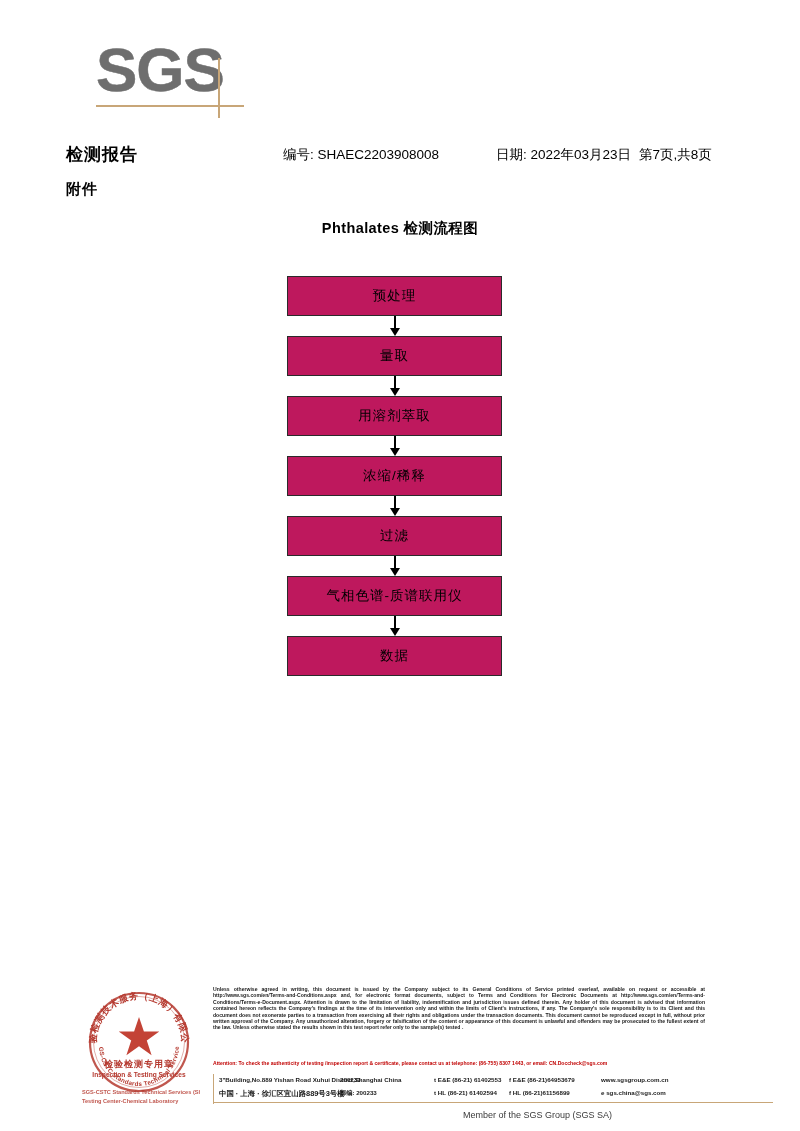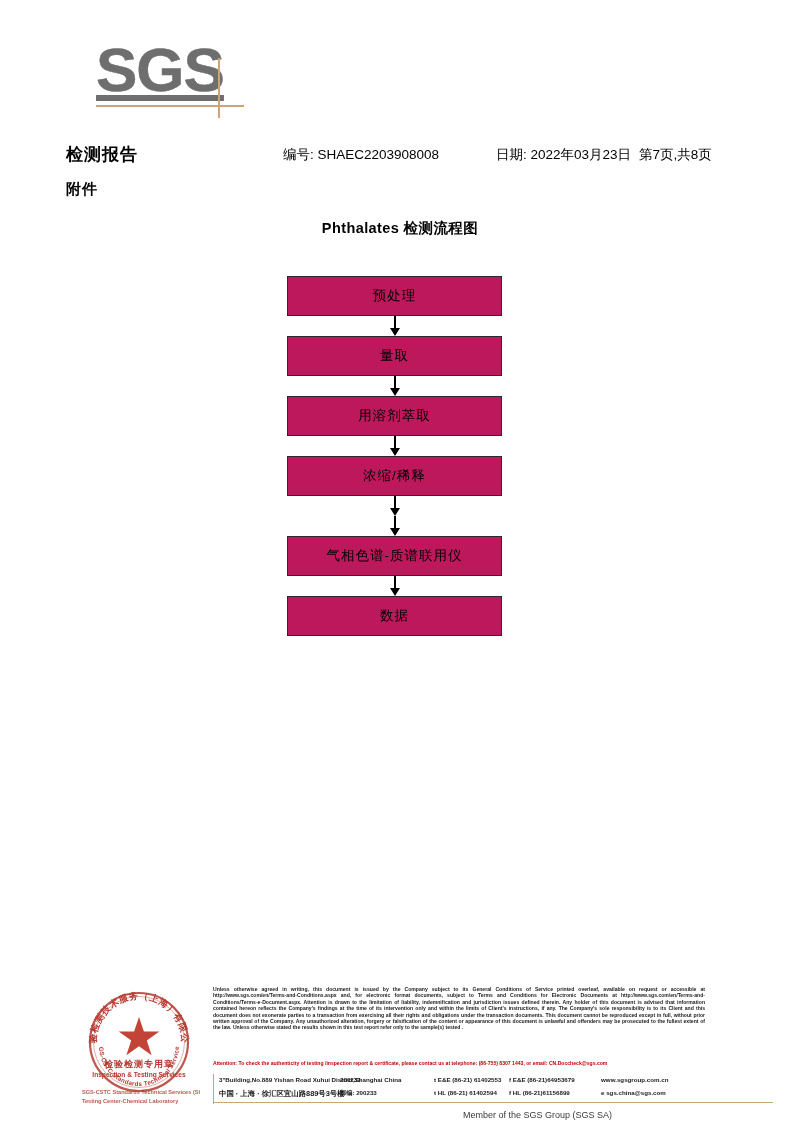--- a/index.html
+++ b/index.html
@@ -24,21 +24,20 @@
     width: 200px;
     height: 80px;
   }
   #logo-text {
     font-family: "Liberation Sans", sans-serif;
     font-weight: bold;
     font-size: 62px;
     letter-spacing: -1px;
     color: #6e6e6e;
     line-height: 68px;
-    text-decoration: underline;
     -webkit-text-stroke: 0.5px #6e6e6e;
   }
   #logo-rule {
     position: absolute;
     left: 0px;
     top: 69px;
     width: 148px;
     height: 1.5px;
     background: #c8a678;
   }
@@ -290,20 +289,23 @@
   </div>
 
   <div class="flow-step">
     <span class="flow-step-label">浓缩/稀释</span>
   </div>
   <div class="flow-arrow">
     <span class="shaft"></span>
       <span class="head"></span>
   </div>
 
+  <div class="flow-step">
+    <span class="flow-step-label">过滤</span>
+  </div>
   <div class="flow-arrow">
     <span class="shaft"></span>
       <span class="head"></span>
   </div>
 
   <div class="flow-step">
     <span class="flow-step-label">气相色谱-质谱联用仪</span>
   </div>
   <div class="flow-arrow">
     <span class="shaft"></span>

